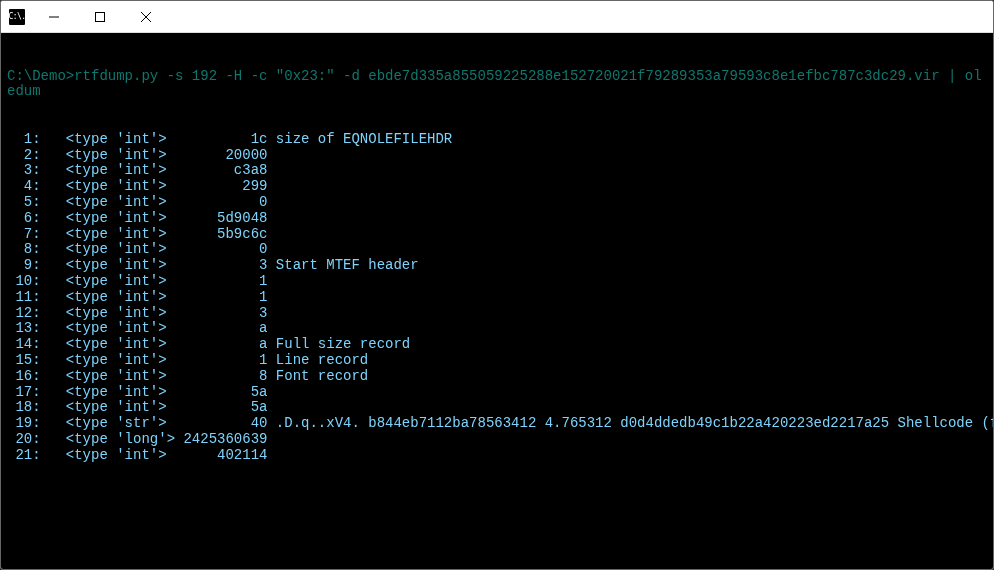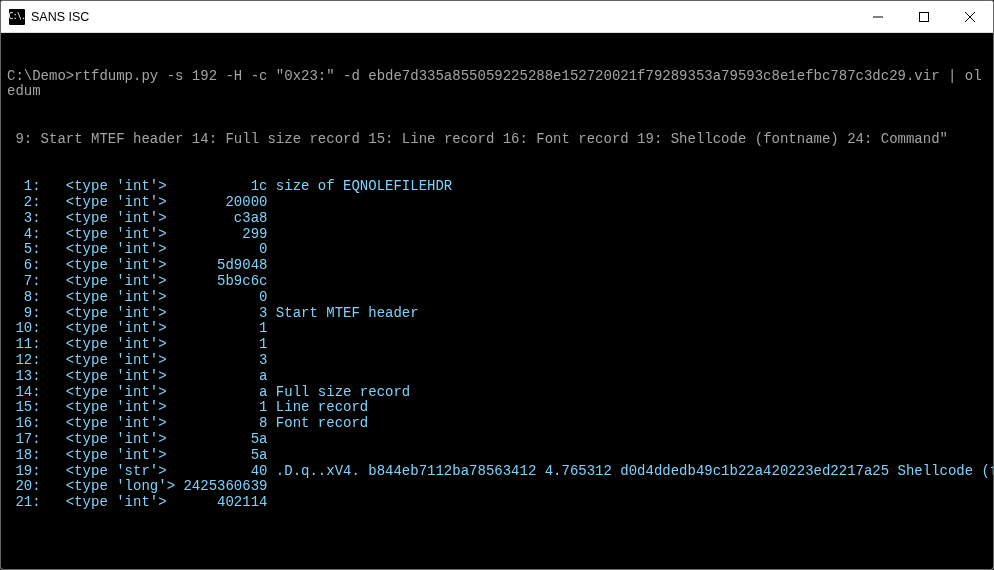--- a/index.html
+++ b/index.html
@@ -63,49 +63,47 @@
       background: #000;
       color: #ccc;
       font-family: Consolas, "Courier New", monospace;
       font-size: 14px;
       line-height: 15.8px;
       padding: 4px 6px;
       white-space: pre-wrap;
       word-break: break-all;
       position: relative;
     }
-    .cmd { color: #a3a3a3; }
+    .cmd { color: #0f766e; }
     .row { white-space: pre; color: #7dd3fc; }
   </style>
 </head>
 <body>
 
 <div class="window">
   <div class="titlebar">
     <span class="icon">C:\.</span>
-    <span class="title">SANS ISC</span>
     <div class="winbtn">
       <svg width="10" height="10">
           <line x1="0" y1="5" x2="10" y2="5" stroke="#000" stroke-width="1"></line>
         </svg>
     </div>
     <div class="winbtn">
       <svg width="10" height="10">
           <rect x="0.5" y="0.5" width="9" height="9" fill="none" stroke="#000" stroke-width="1"></rect>
         </svg>
     </div>
     <div class="winbtn close">
       <svg width="10" height="10">
           <line x1="0" y1="0" x2="10" y2="10"></line>
           <line x1="10" y1="0" x2="0" y2="10"></line>
         </svg>
     </div>
   </div>
 
   <div class="console">
     <div class="cmd"><span>C:\Demo&gt;rtfdump.py -s 192 -H -c "0x23:" -d ebde7d335a855059225288e152720021f79289353a79593c8e1efbc787c3dc29.vir | oledum</span></div>
-    <div class="cmd"><span> 9: Start MTEF header 14: Full size record 15: Line record 16: Font record 19: Shellcode (fontname) 24: Command"</span></div>
     <div id="rows"><div class="row">  1:   &lt;type 'int'&gt;          1c size of EQNOLEFILEHDR</div><div class="row">  2:   &lt;type 'int'&gt;       20000</div><div class="row">  3:   &lt;type 'int'&gt;        c3a8</div><div class="row">  4:   &lt;type 'int'&gt;         299</div><div class="row">  5:   &lt;type 'int'&gt;           0</div><div class="row">  6:   &lt;type 'int'&gt;      5d9048</div><div class="row">  7:   &lt;type 'int'&gt;      5b9c6c</div><div class="row">  8:   &lt;type 'int'&gt;           0</div><div class="row">  9:   &lt;type 'int'&gt;           3 Start MTEF header</div><div class="row"> 10:   &lt;type 'int'&gt;           1</div><div class="row"> 11:   &lt;type 'int'&gt;           1</div><div class="row"> 12:   &lt;type 'int'&gt;           3</div><div class="row"> 13:   &lt;type 'int'&gt;           a</div><div class="row"> 14:   &lt;type 'int'&gt;           a Full size record</div><div class="row"> 15:   &lt;type 'int'&gt;           1 Line record</div><div class="row"> 16:   &lt;type 'int'&gt;           8 Font record</div><div class="row"> 17:   &lt;type 'int'&gt;          5a</div><div class="row"> 18:   &lt;type 'int'&gt;          5a</div><div class="row"> 19:   &lt;type 'str'&gt;          40 .D.q..xV4. b844eb7112ba78563412 4.765312 d0d4ddedb49c1b22a420223ed2217a25 Shellcode (fontname)</div><div class="row"> 20:   &lt;type 'long'&gt; 2425360639</div><div class="row"> 21:   &lt;type 'int'&gt;      402114</div></div>
     
     
     
   </div>
 </div>
 
 </body></html>

